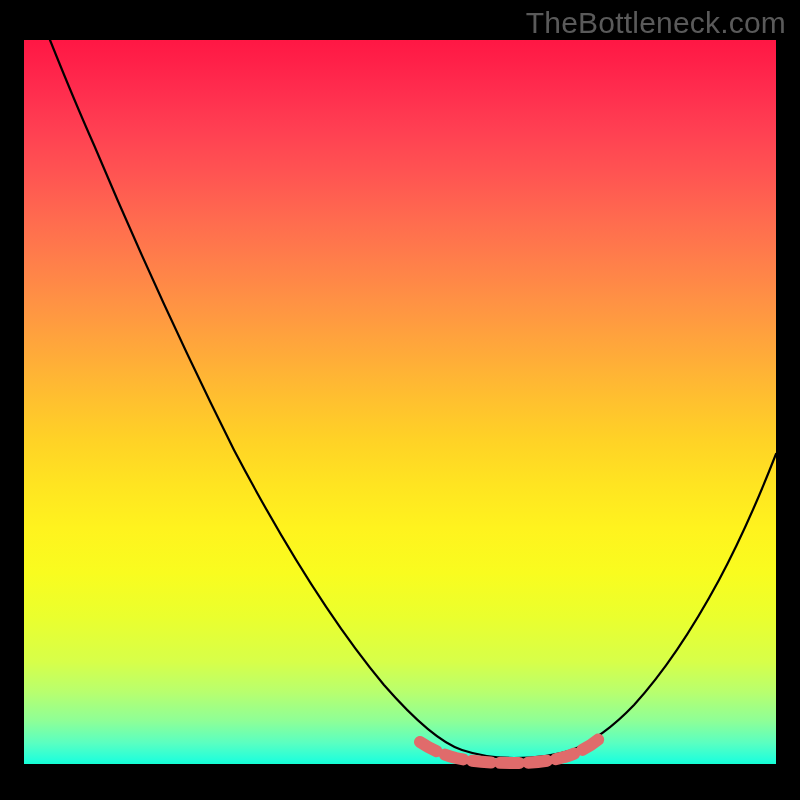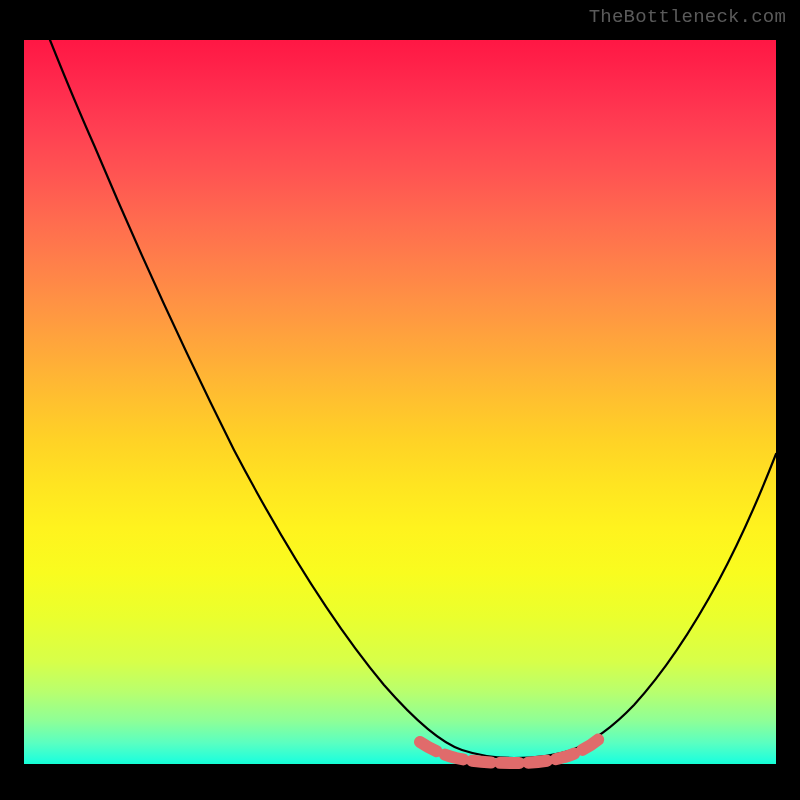--- a/index.html
+++ b/index.html
@@ -7,22 +7,22 @@
   .container {
     position: relative;
     width: 800px;
     height: 800px;
     background: #000;
   }
   .watermark {
     position: absolute;
     top: 6px;
     right: 14px;
-    font-family: Liberation Mono, monospace;
-    font-size: 19px;
+    font-family: Liberation Sans, sans-serif;
+    font-size: 30px;
     font-weight: 400;
     color: #5a5a5a;
     letter-spacing: 0.2px;
     z-index: 10;
   }
   .plot-outer {
     position: absolute;
     left: 24px;
     top: 40px;
     width: 752px;

